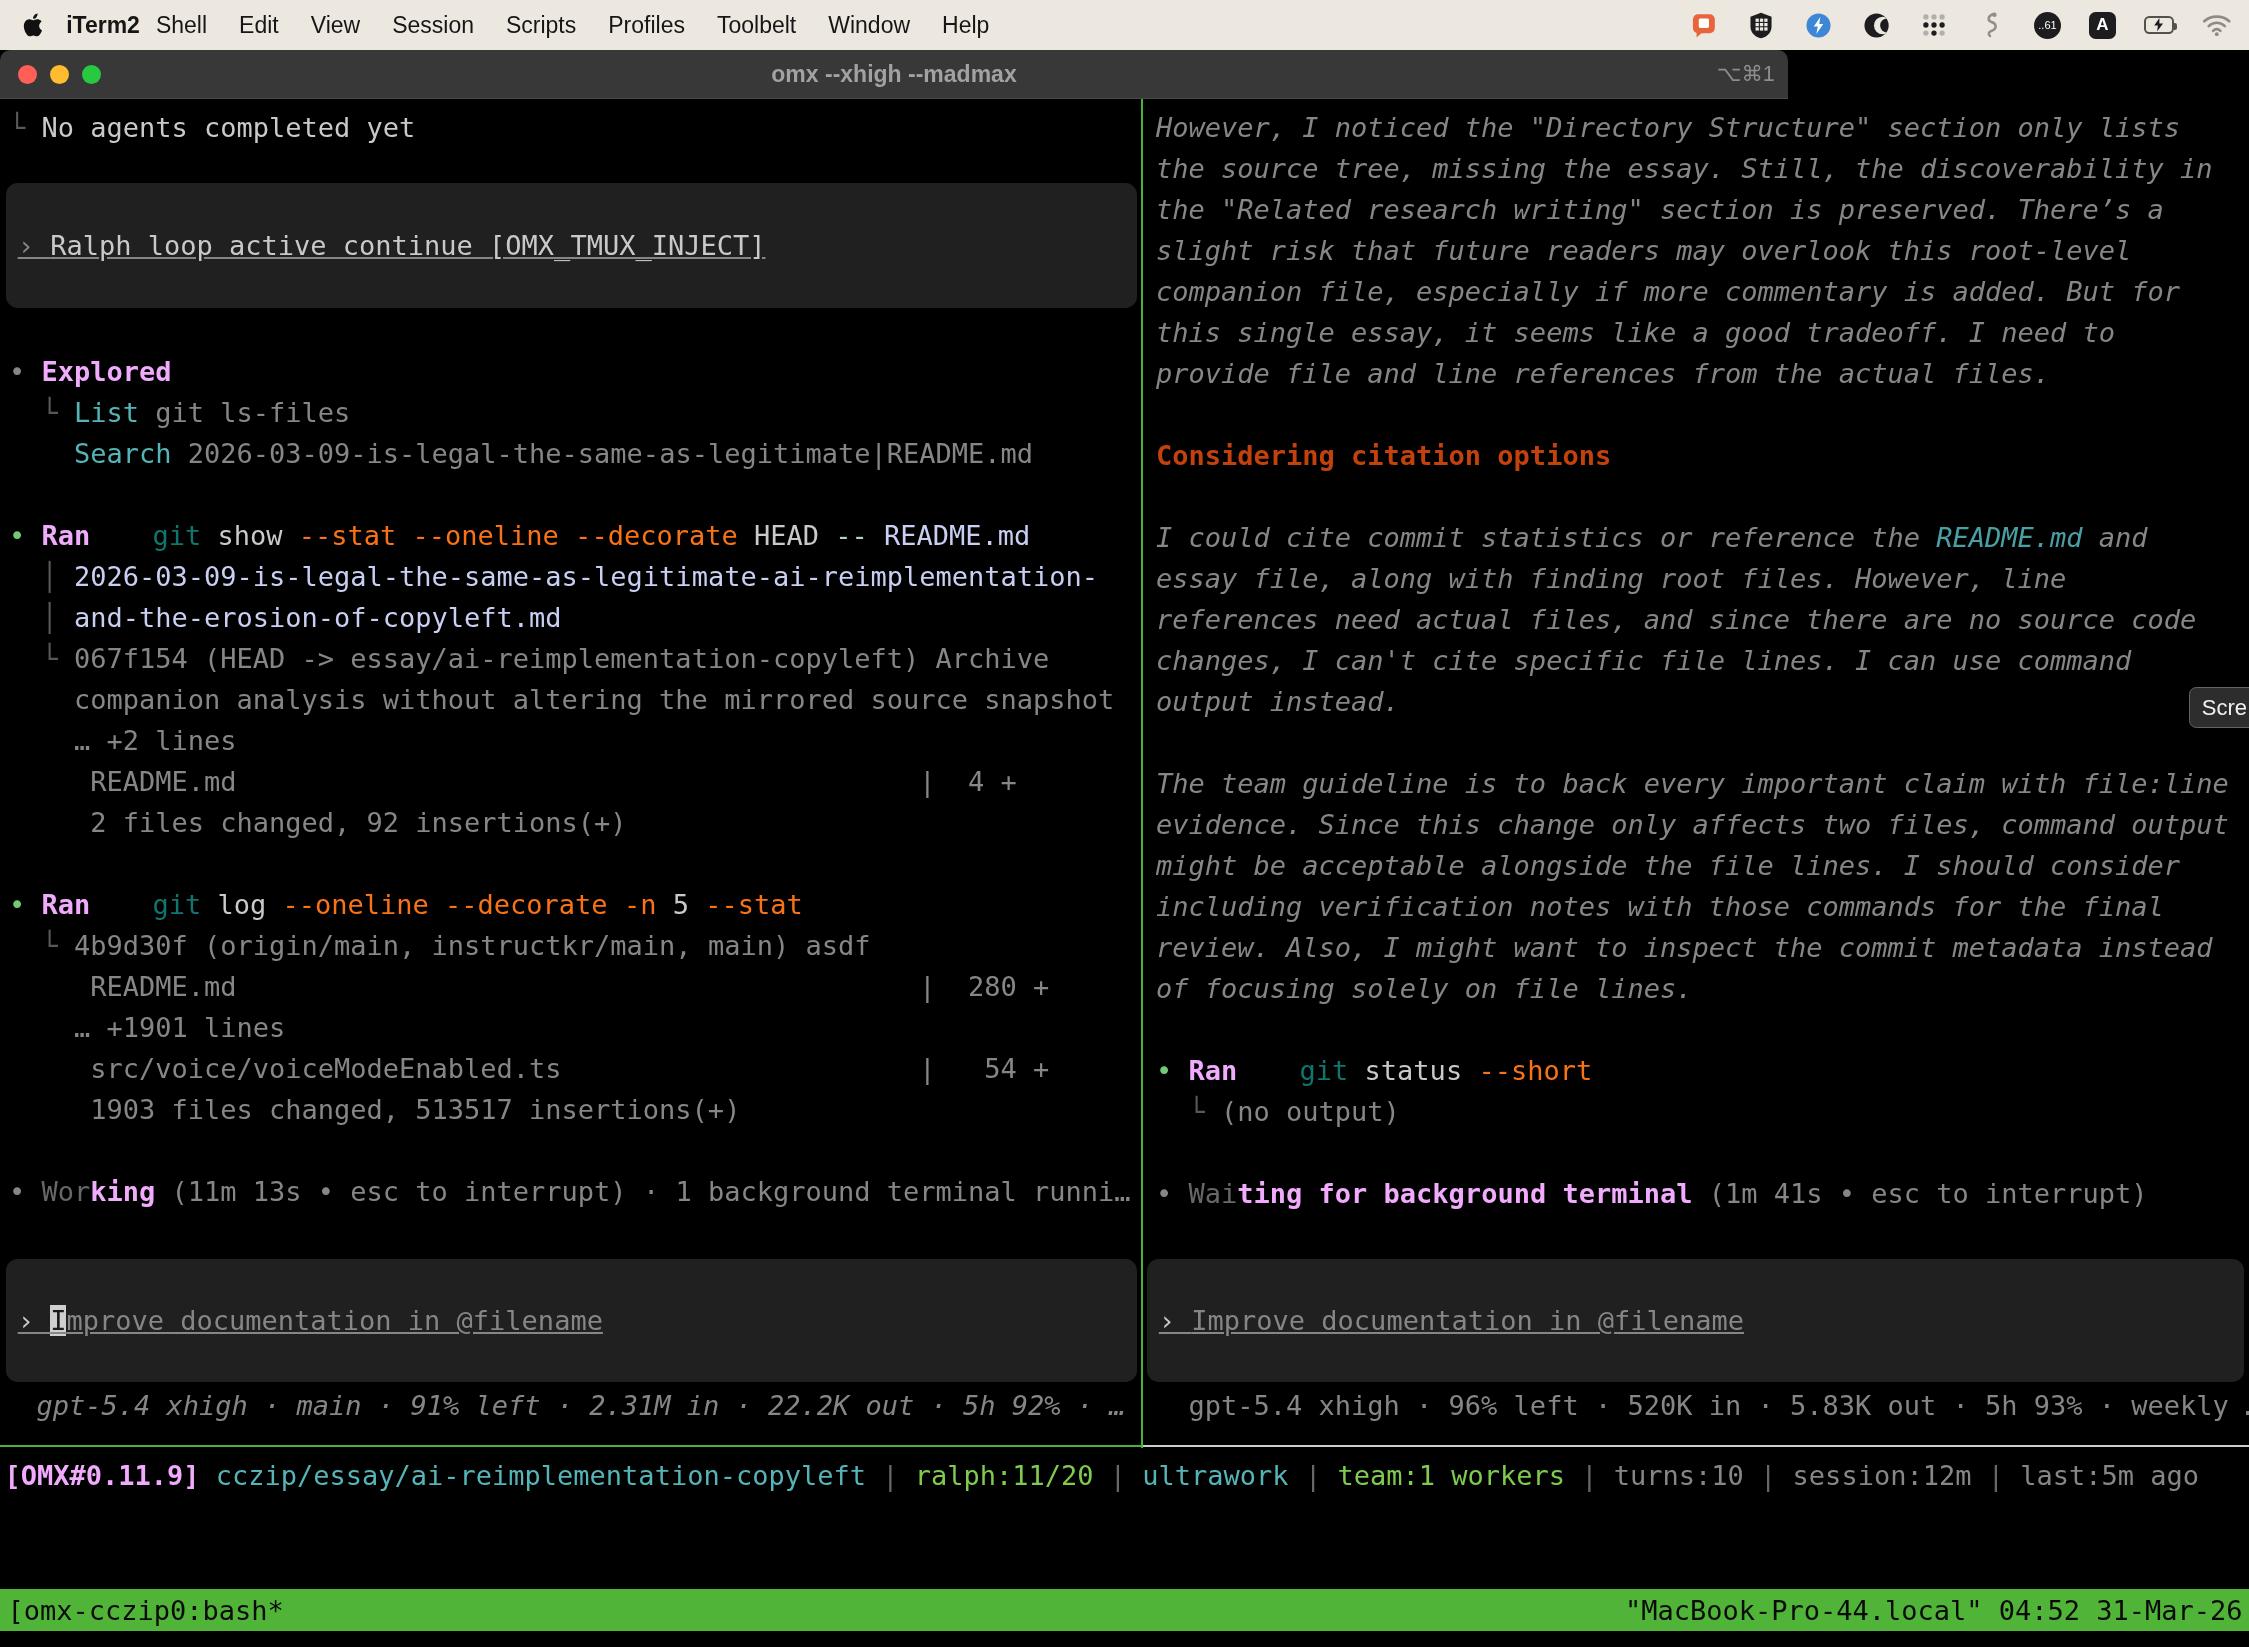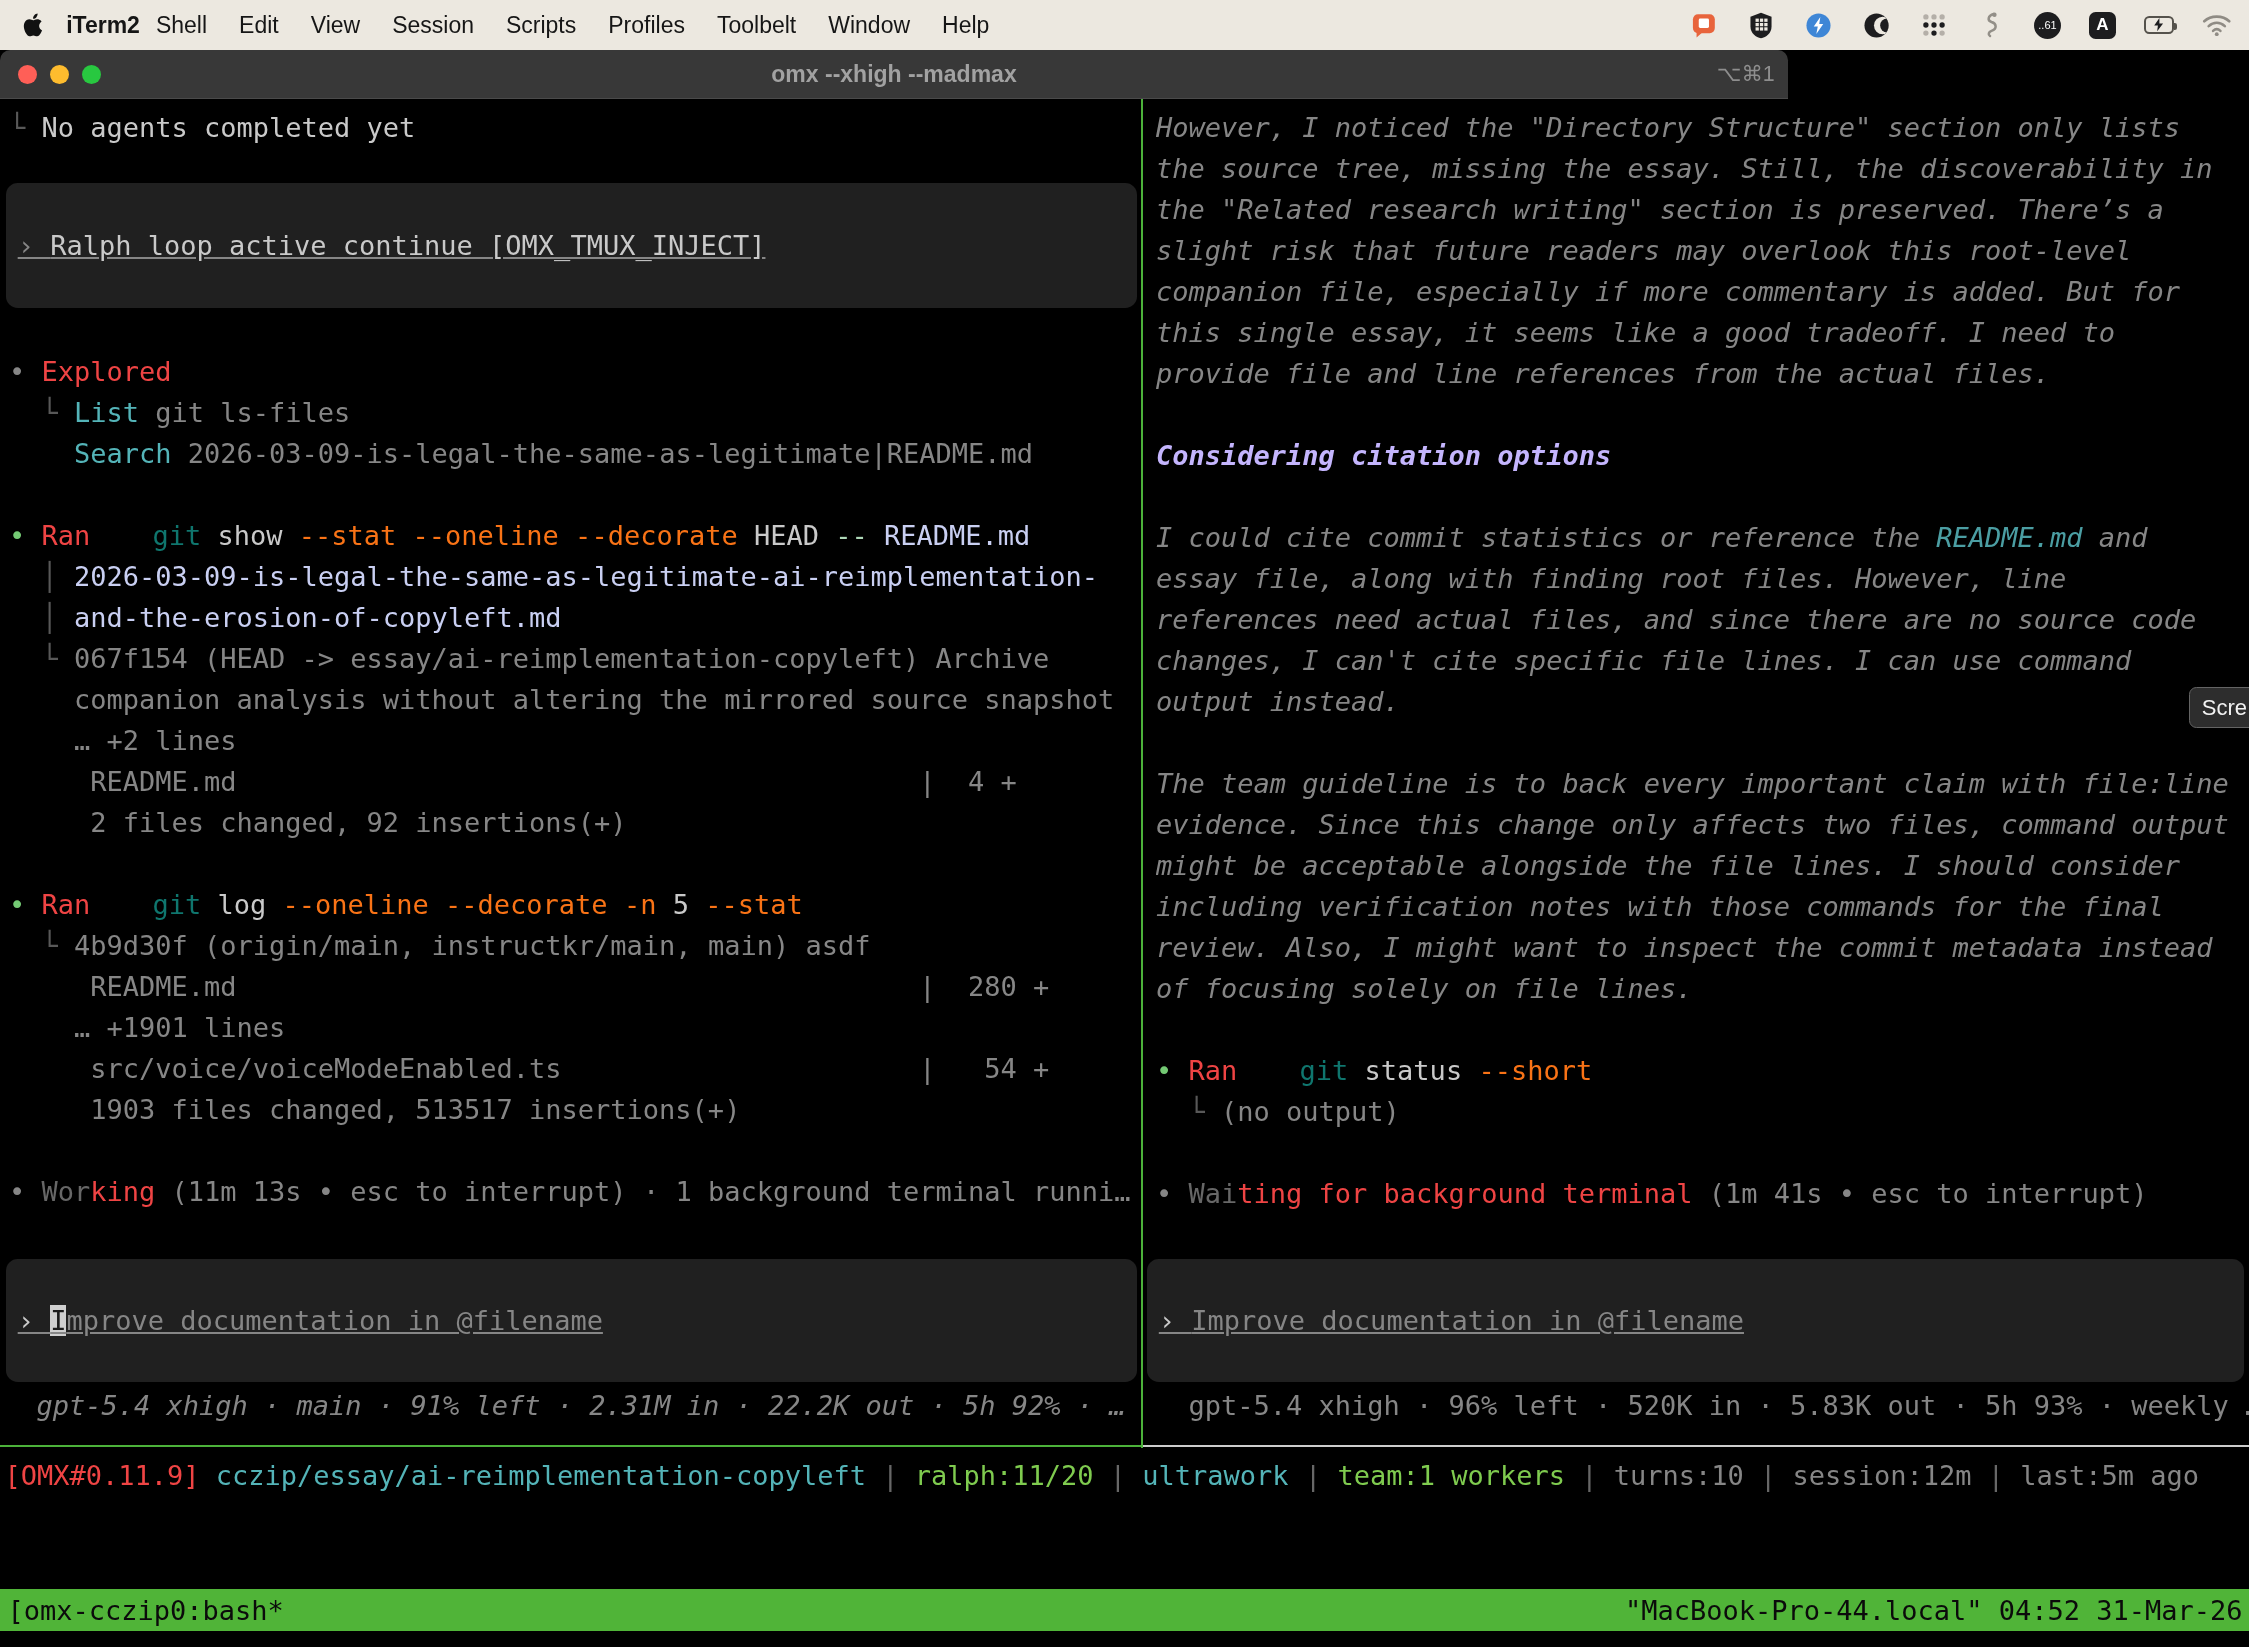--- a/index.html
+++ b/index.html
@@ -38,31 +38,31 @@
   
   #terminal { position:absolute; left:0; top:99px; width:2250px; height:1549px; background:#000;
               font-size:27px; line-height:41px; color:#868686; }
   .t-line { white-space:pre; height:41px; }
   .lines-abs { position:absolute; }
 
   .c-dim    { color:#868686; }
   .c-dim2   { color:#676767; }
   .c-tree   { color:#585858; }
   .c-bright { color:#c9c9c9; }
-  .c-bw     { color:#ef4444; font-weight:normal; }
+  .c-bw     { color:#f0abfc; font-weight:bold; }
   .c-teal   { color:#54b4b8; }
   .c-blue   { color:#0f766e;margin-left:46px; }
   .c-pink   { color:#f97316; }
   .c-pg     { color:#aed8b8; }
   .c-lav    { color:#c9cff2; }
   .c-gb     { color:#74ca74; }
   .c-sg     { color:#7fcb4f; }
   .c-dimI   { color:#868686; font-style:italic; }
   .c-tealI  { color:#4b9ea3; font-style:italic; }
-  .c-hd     { color:#c4b5fd; font-weight:bold; font-style:italic; }
+  .c-hd     { color:#c2410c; font-weight:bold; }
   .c-cur    { background:#cfcfcf; color:#1b1b1b; }
 
   .msg-box { position:absolute; background:#202020; border-radius:11.8px; display:flex; align-items:center;
              padding-left:11.8px; overflow:hidden;text-decoration:underline; }
   #divider { position:absolute; left:1141px; top:0; width:2.2px; height:1349px; background:#4cb13a; }
   #left-border-bottom  { position:absolute; left:0; top:1346px; width:1143px; height:2.2px; background:#4cb13a; }
   #right-border-bottom { position:absolute; left:1143px; top:1346px; width:1107px; height:2.2px; background:#cdcdcd; }
 
   #left-lines-1 { left:8.9px; top:8px; }
   #left-box1    { left:5.9px;  top:84px; width:1131px; height:125px; }

